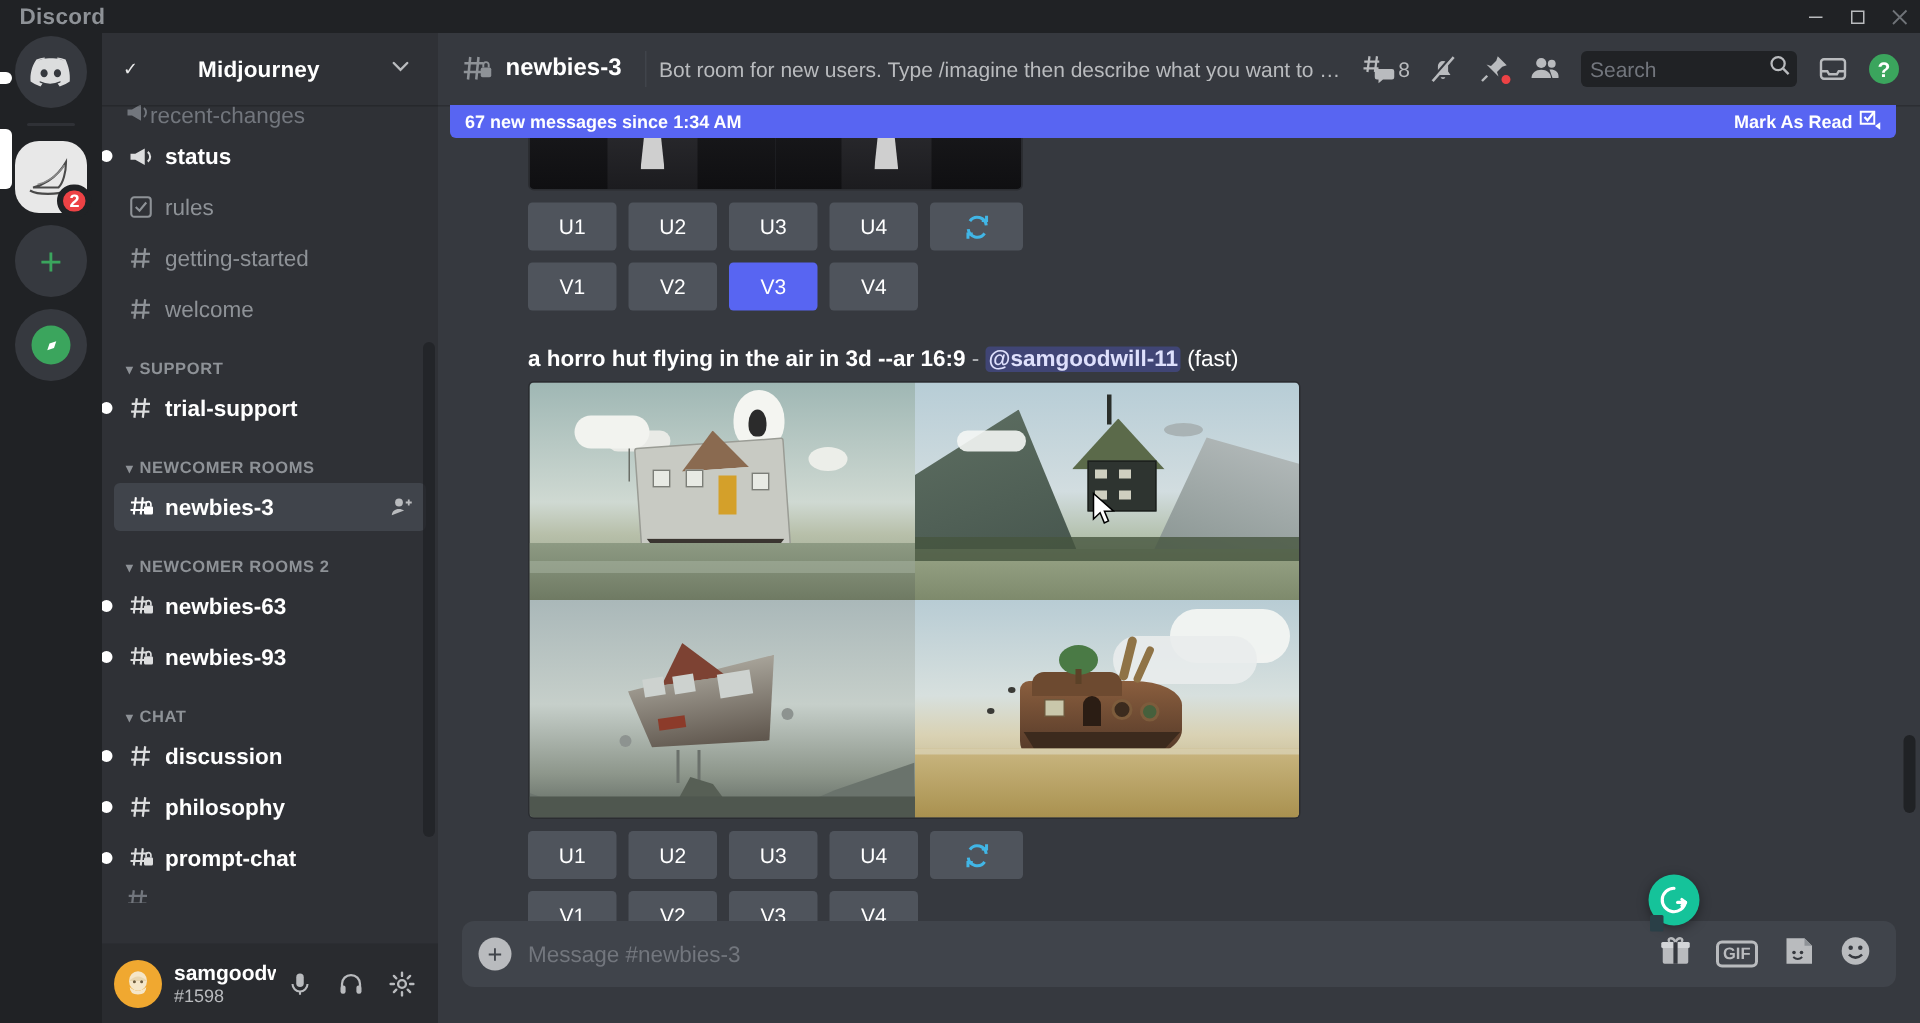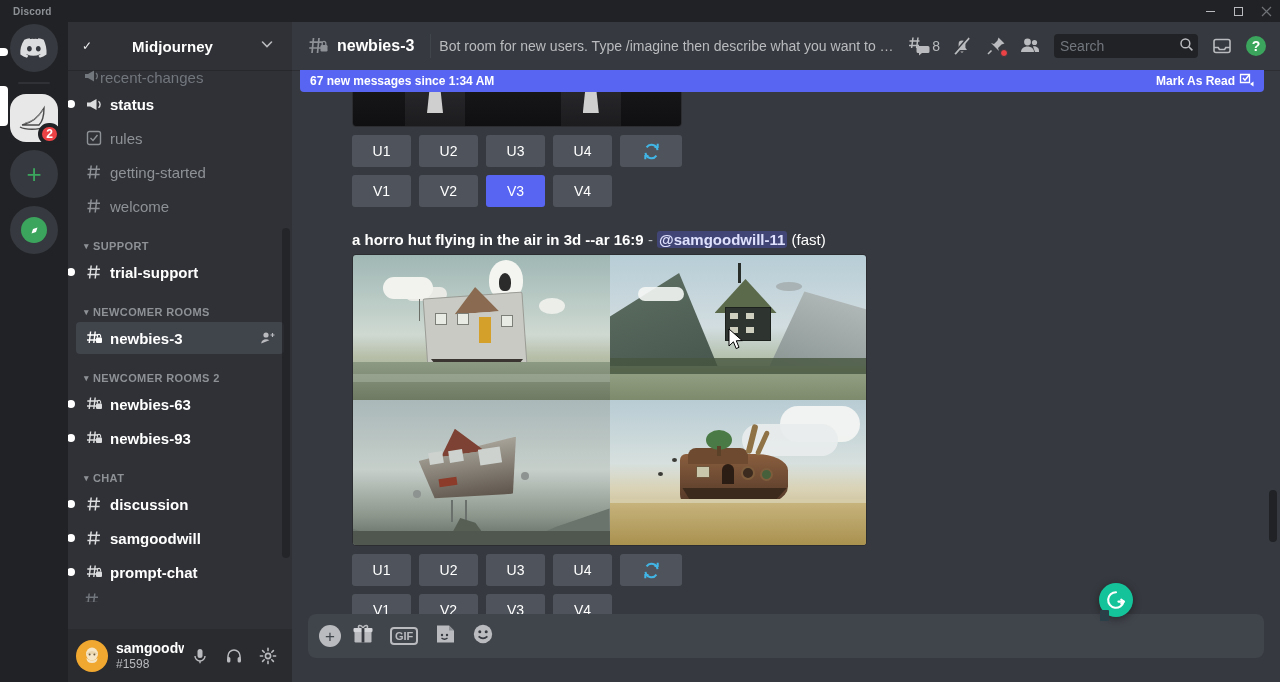--- a/index.html
+++ b/index.html
@@ -12,21 +12,21 @@
   }
   .app { position: relative; width: 1280px; height: 682px; display: flex; }
 
   
   .titlebar {
     position: absolute; top: 0; left: 0; width: 1280px; height: 22px;
     background: #202225; z-index: 60;
     display: flex; align-items: center;
   }
   .titlebar-label {
-    color: #8e9297; font-size: 10px; font-weight: bold;
+    color: #8e9297; font-size: 15px; font-weight: bold;
     margin-left: 13px; letter-spacing: .2px;
   }
   .win-ctrls { margin-left: auto; display: flex; height: 22px; }
   .win-btn {
     width: 28px; height: 22px; display: flex; align-items: center; justify-content: center;
     color: #b9bbbe;
   }
   .win-btn svg { display: block; }
 
   
@@ -423,21 +423,21 @@
           </span>
           <span class="cname">discussion</span>
         </div>
         <div class="chan unread">
           <span class="dot-unread"></span>
           <span class="cicon">
             <svg width="16" height="16" viewBox="0 0 16 16">
                 <path d="M5.2 1.5 L3.6 14.5 M10.8 1.5 L9.2 14.5 M1.8 5.2 H14 M1.4 10.4 H13.6" stroke="#dcddde" stroke-width="1.5" fill="none"></path>
               </svg>
           </span>
-          <span class="cname">samgoodwill</span>
+          <span class="cname">philosophy</span>
         </div>
         <div class="chan unread">
           <span class="dot-unread"></span>
           <span class="cicon">
             <svg width="17" height="16" viewBox="0 0 17 16">
                 <path d="M4.6 1.5 L3.2 13 M9.2 1.5 L7.8 13 M1.3 5 H12 M1 10 H11.3" stroke="#dcddde" stroke-width="1.4" fill="none"></path>
                 <rect x="10" y="7.5" width="6" height="5.5" rx="1" fill="#dcddde"></rect>
                 <path d="M11.4 7.5 V6 a1.6 1.6 0 0 1 3.2 0 V7.5" fill="none" stroke="#dcddde" stroke-width="1.1"></path>
               </svg>
           </span>
@@ -721,20 +721,21 @@
 
       </div>
       <div class="vscroll-main" style="top:420px;height:52px;"></div>
     </div>
 
     <div class="composer-wrap">
       <div class="composer">
         <div class="comp-plus">
           <span class="plus-circle">+</span>
         </div>
+        <div class="comp-input">Message #newbies-3</div>
         <div class="comp-icons">
           <span>
             <svg width="22" height="22" viewBox="0 0 22 22">
                 <rect x="2.5" y="8" width="17" height="11.5" rx="1.2" fill="#b9bbbe"></rect>
                 <rect x="1.5" y="5" width="19" height="4" rx="1" fill="#d3d5d8"></rect>
                 <rect x="9.6" y="5" width="2.8" height="14.5" fill="#36393f"></rect>
                 <path d="M11 5 C9 1 5 2.5 7 5" fill="none" stroke="#b9bbbe" stroke-width="1.6"></path>
                 <path d="M11 5 C13 1 17 2.5 15 5" fill="none" stroke="#b9bbbe" stroke-width="1.6"></path>
               </svg>
           </span>

